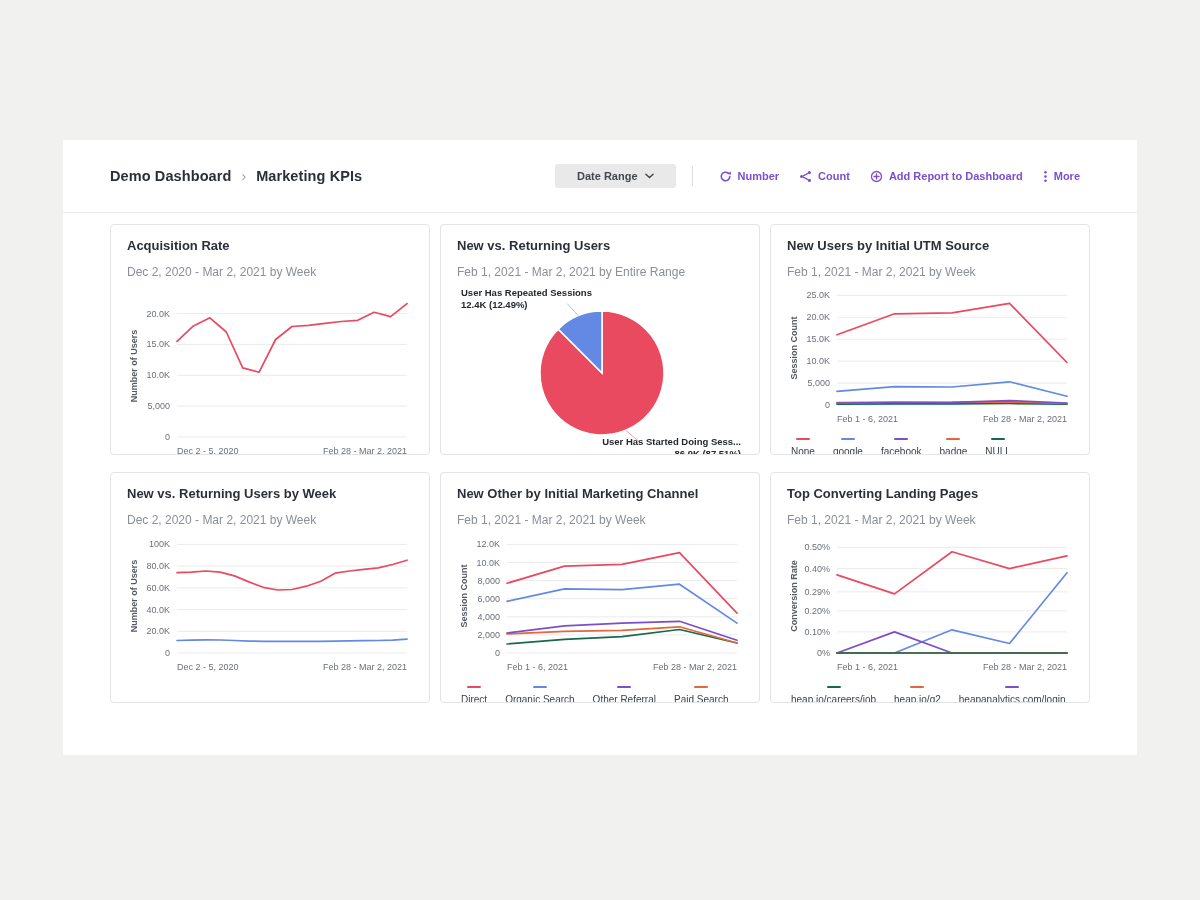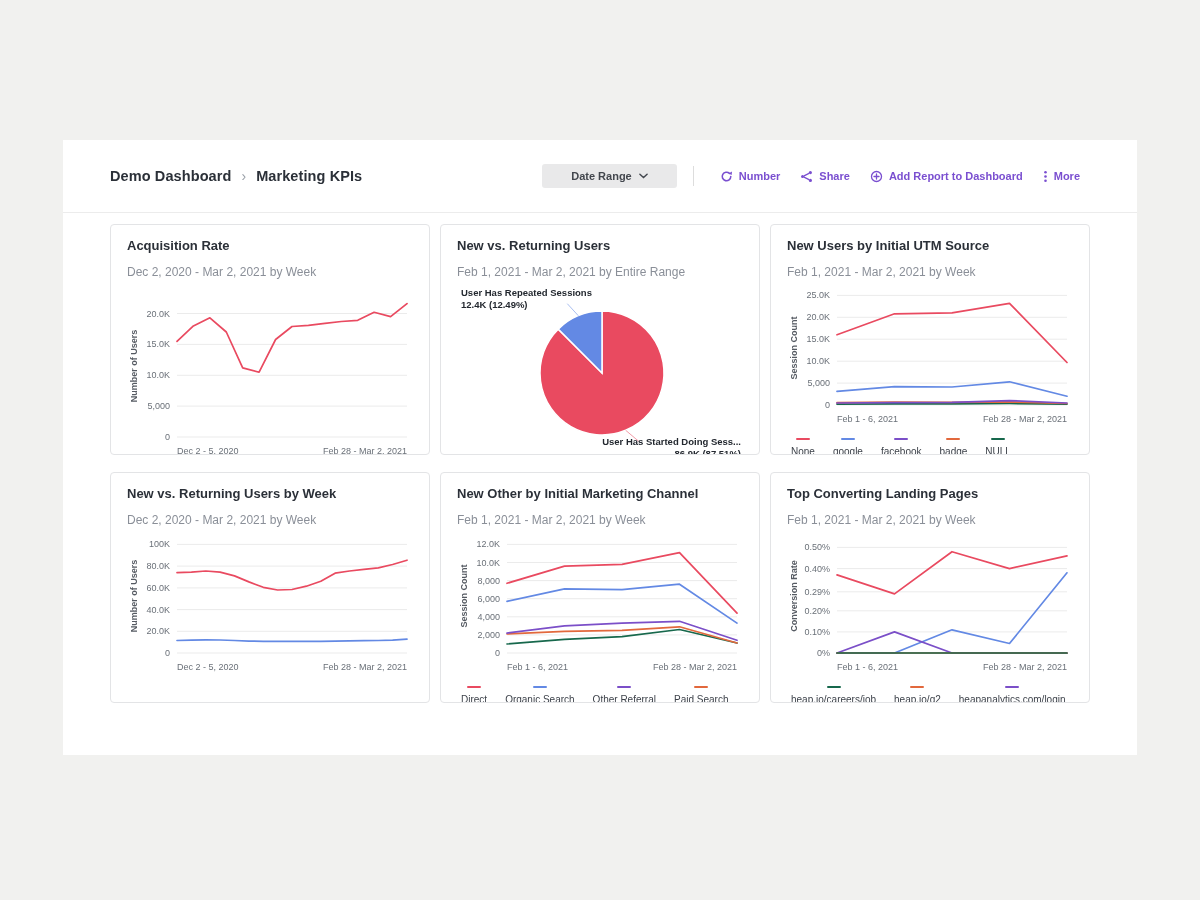--- a/index.html
+++ b/index.html
@@ -6,21 +6,21 @@
   body { font-family:"Liberation Sans", sans-serif; }
   .page { width:1200px; height:900px; position:relative; background:#f1f1ef; overflow:hidden; }
   .panel { position:absolute; left:63px; top:140px; width:1074px; height:615px; background:#ffffff; }
 
   
   .hdr { height:73px; padding:0 47px; display:flex; align-items:center; justify-content:space-between; border-bottom:1px solid #ececec; }
   .crumbs { display:flex; align-items:center; gap:10px; }
   .crumb { font-size:14.5px; font-weight:bold; color:#2b3038; letter-spacing:.1px; }
   .crumb-sep { font-size:14px; color:#9aa0a8; margin-top:-1px; }
   .toolbar { display:flex; align-items:center; }
-  .date-btn { display:flex; align-items:center; gap:7px; background:#e9e9ea; border:none; border-radius:3px; padding:6px 29px; font-size:11px; font-weight:bold; color:#43474e; cursor:pointer; font-family:inherit; }
+  .date-btn { display:flex; align-items:center; gap:7px; background:#e9e9ea; border:none; border-radius:3px; padding:6px 22px; font-size:11px; font-weight:bold; color:#43474e; cursor:pointer; font-family:inherit; }
   .tb-divider { width:1px; height:20px; background:#ddd; margin:0 16px; }
   .tb-link { display:flex; align-items:center; gap:6px; background:none; border:none; font-size:11px; font-weight:bold; color:#7a4fd0; cursor:pointer; font-family:inherit; margin:0 10px; }
   .tb-link svg { display:block; }
 
   
   .grid { display:grid; grid-template-columns:repeat(3, 320px); gap:17px 10px; padding:11px 47px 0; }
   .card { width:320px; height:231px; background:#fff; border:1px solid #e3e4e6; border-radius:4px; padding:13px 16px 10px; overflow:hidden; }
   .card-title { font-size:13px; font-weight:bold; color:#2b3038; }
   .card-sub { font-size:12px; color:#8a8f98; margin-top:12px; }
   .chart { margin-top:4px; }
@@ -61,21 +61,21 @@
           </svg>
           <span>Number</span>
         </button>
         <button class="tb-link">
           <svg width="13" height="13" viewBox="0 0 14 14">
             <circle cx="11.2" cy="2.8" r="1.7" fill="#7a4fd0"></circle>
               <circle cx="2.8" cy="7" r="1.7" fill="#7a4fd0"></circle>
               <circle cx="11.2" cy="11.2" r="1.7" fill="#7a4fd0"></circle>
             <path d="M9.7 3.6 4.3 6.3 M4.3 7.7 9.7 10.4" stroke="#7a4fd0" stroke-width="1.3" fill="none"></path>
           </svg>
-          <span>Share</span>
+          <span>Count</span>
         </button>
         <button class="tb-link">
           <svg width="13" height="13" viewBox="0 0 14 14">
             <circle cx="7" cy="7" r="5.4" fill="none" stroke="#7a4fd0" stroke-width="1.4"></circle>
             <path d="M7 4.3v5.4 M4.3 7h5.4" stroke="#7a4fd0" stroke-width="1.4" stroke-linecap="round"></path>
           </svg>
           <span>Add Report to Dashboard</span>
         </button>
         <button class="tb-link">
           <svg width="5" height="13" viewBox="0 0 5 14">

